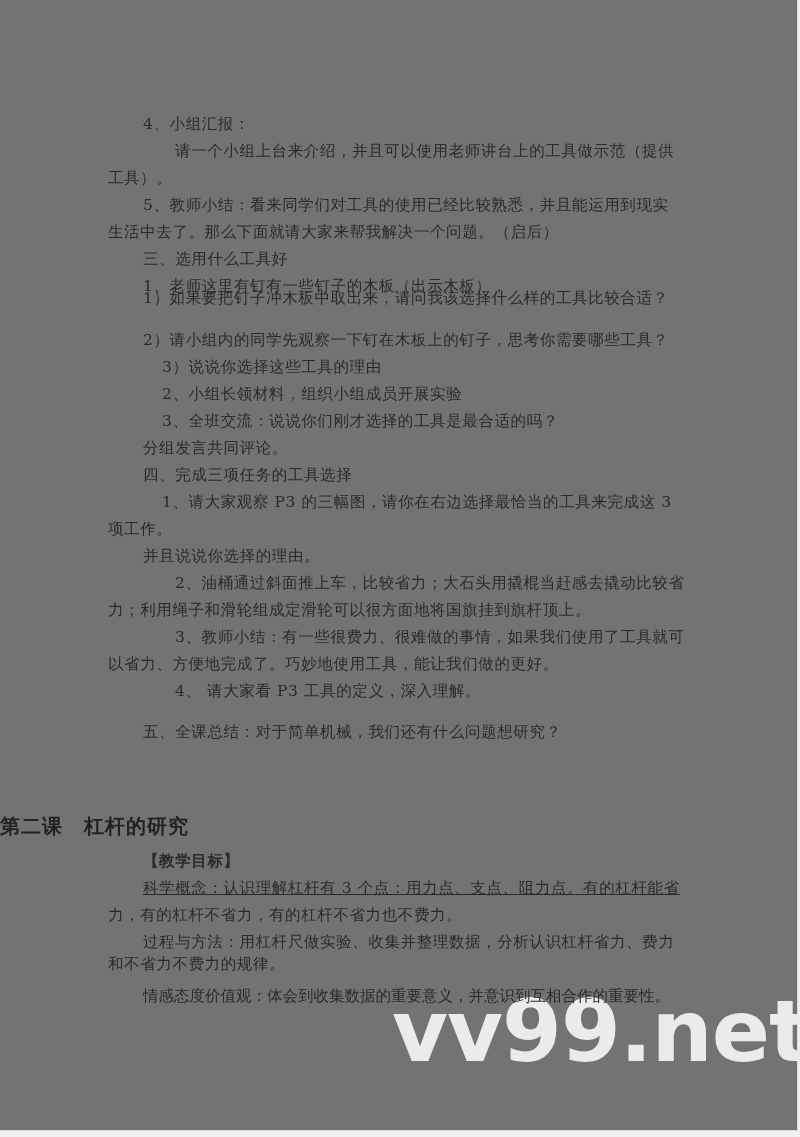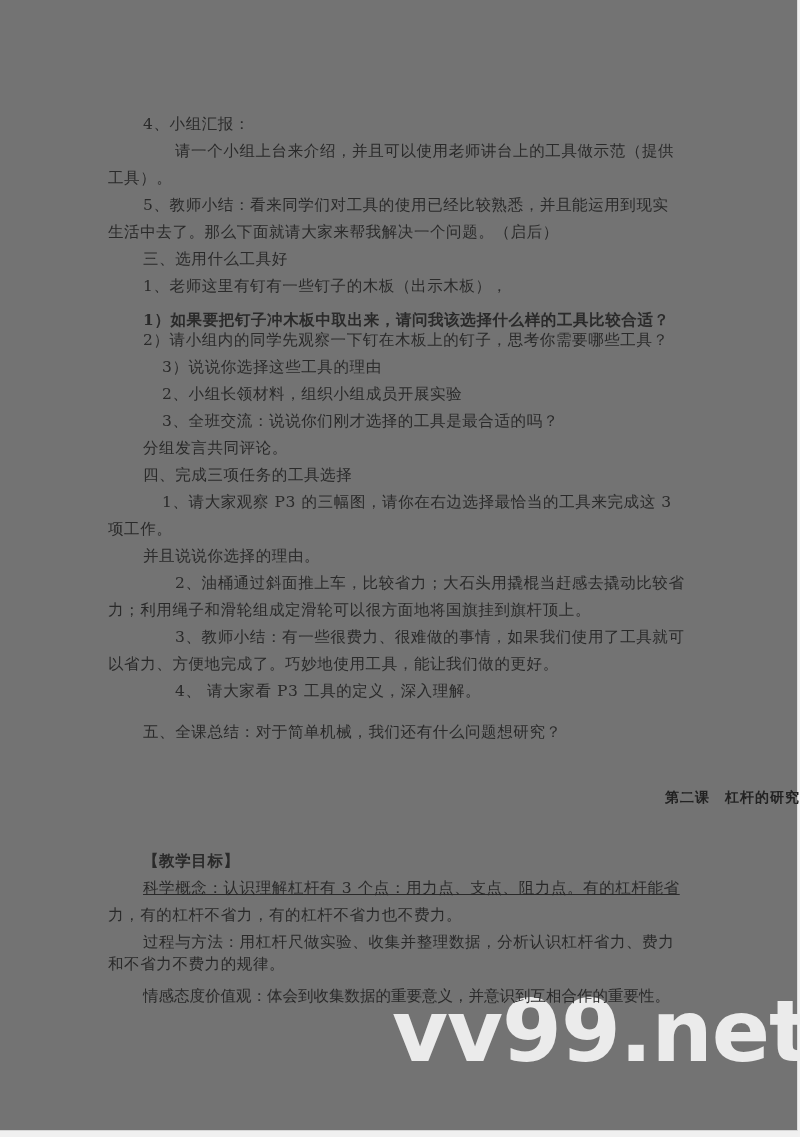--- a/index.html
+++ b/index.html
@@ -19,25 +19,25 @@
   }
   .line {
     position: absolute;
     font-size: 15.5px;
     line-height: 20px;
     white-space: nowrap;
     letter-spacing: 0.6px;
   }
   .title {
     position: absolute;
-    left: 0; width: 800px; text-align: right;
-    top: 789px;
+    left: 0; width: 800px; text-align: left;
+    top: 813px;
     font-family: "DejaVu Sans", "Liberation Sans", sans-serif;
     font-weight: bold;
-    font-size: 14px;
+    font-size: 20px;
     color: #222;
     letter-spacing: 1px;
     word-spacing: 22px;
   }
   .heading-bold {
     font-family: "DejaVu Sans", "Liberation Sans", sans-serif;
     font-weight: bold;
     font-size: 15.5px;
   }
   .watermark {
@@ -59,21 +59,21 @@
 <div class="page">
 
   <div class="line" style="left:143px; top:114px;">4、小组汇报：</div>
   <div class="line" style="left:175px; top:141px;">请一个小组上台来介绍，并且可以使用老师讲台上的工具做示范（提供</div>
   <div class="line" style="left:108px; top:168px;">工具）。</div>
   <div class="line" style="left:143px; top:195px;">5、教师小结：看来同学们对工具的使用已经比较熟悉，并且能运用到现实</div>
   <div class="line" style="left:108px; top:222px;">生活中去了。那么下面就请大家来帮我解决一个问题。（启后）</div>
 
   <div class="line" style="left:143px; top:249px;">三、选用什么工具好</div>
   <div class="line" style="left:143px; top:276px;">1、老师这里有钉有一些钉子的木板（出示木板），</div>
-  <div class="line" style="left:143px; top:310px;font-weight:bold;">1）如果要把钉子冲木板中取出来，请问我该选择什么样的工具比较合适？</div>
+  <div class="line" style="left:143px; top:288px;">1）如果要把钉子冲木板中取出来，请问我该选择什么样的工具比较合适？</div>
   <div class="line" style="left:143px; top:330px;">2）请小组内的同学先观察一下钉在木板上的钉子，思考你需要哪些工具？</div>
   <div class="line" style="left:162px; top:357px;">3）说说你选择这些工具的理由</div>
   <div class="line" style="left:162px; top:384px;">2、小组长领材料，组织小组成员开展实验</div>
   <div class="line" style="left:162px; top:411px;">3、全班交流：说说你们刚才选择的工具是最合适的吗？</div>
   <div class="line" style="left:143px; top:438px;">分组发言共同评论。</div>
 
   <div class="line" style="left:143px; top:465px;">四、完成三项任务的工具选择</div>
   <div class="line" style="left:162px; top:492px;">1、请大家观察 P3 的三幅图，请你在右边选择最恰当的工具来完成这 3</div>
   <div class="line" style="left:108px; top:519px;">项工作。</div>
   <div class="line" style="left:143px; top:546px;">并且说说你选择的理由。</div>

